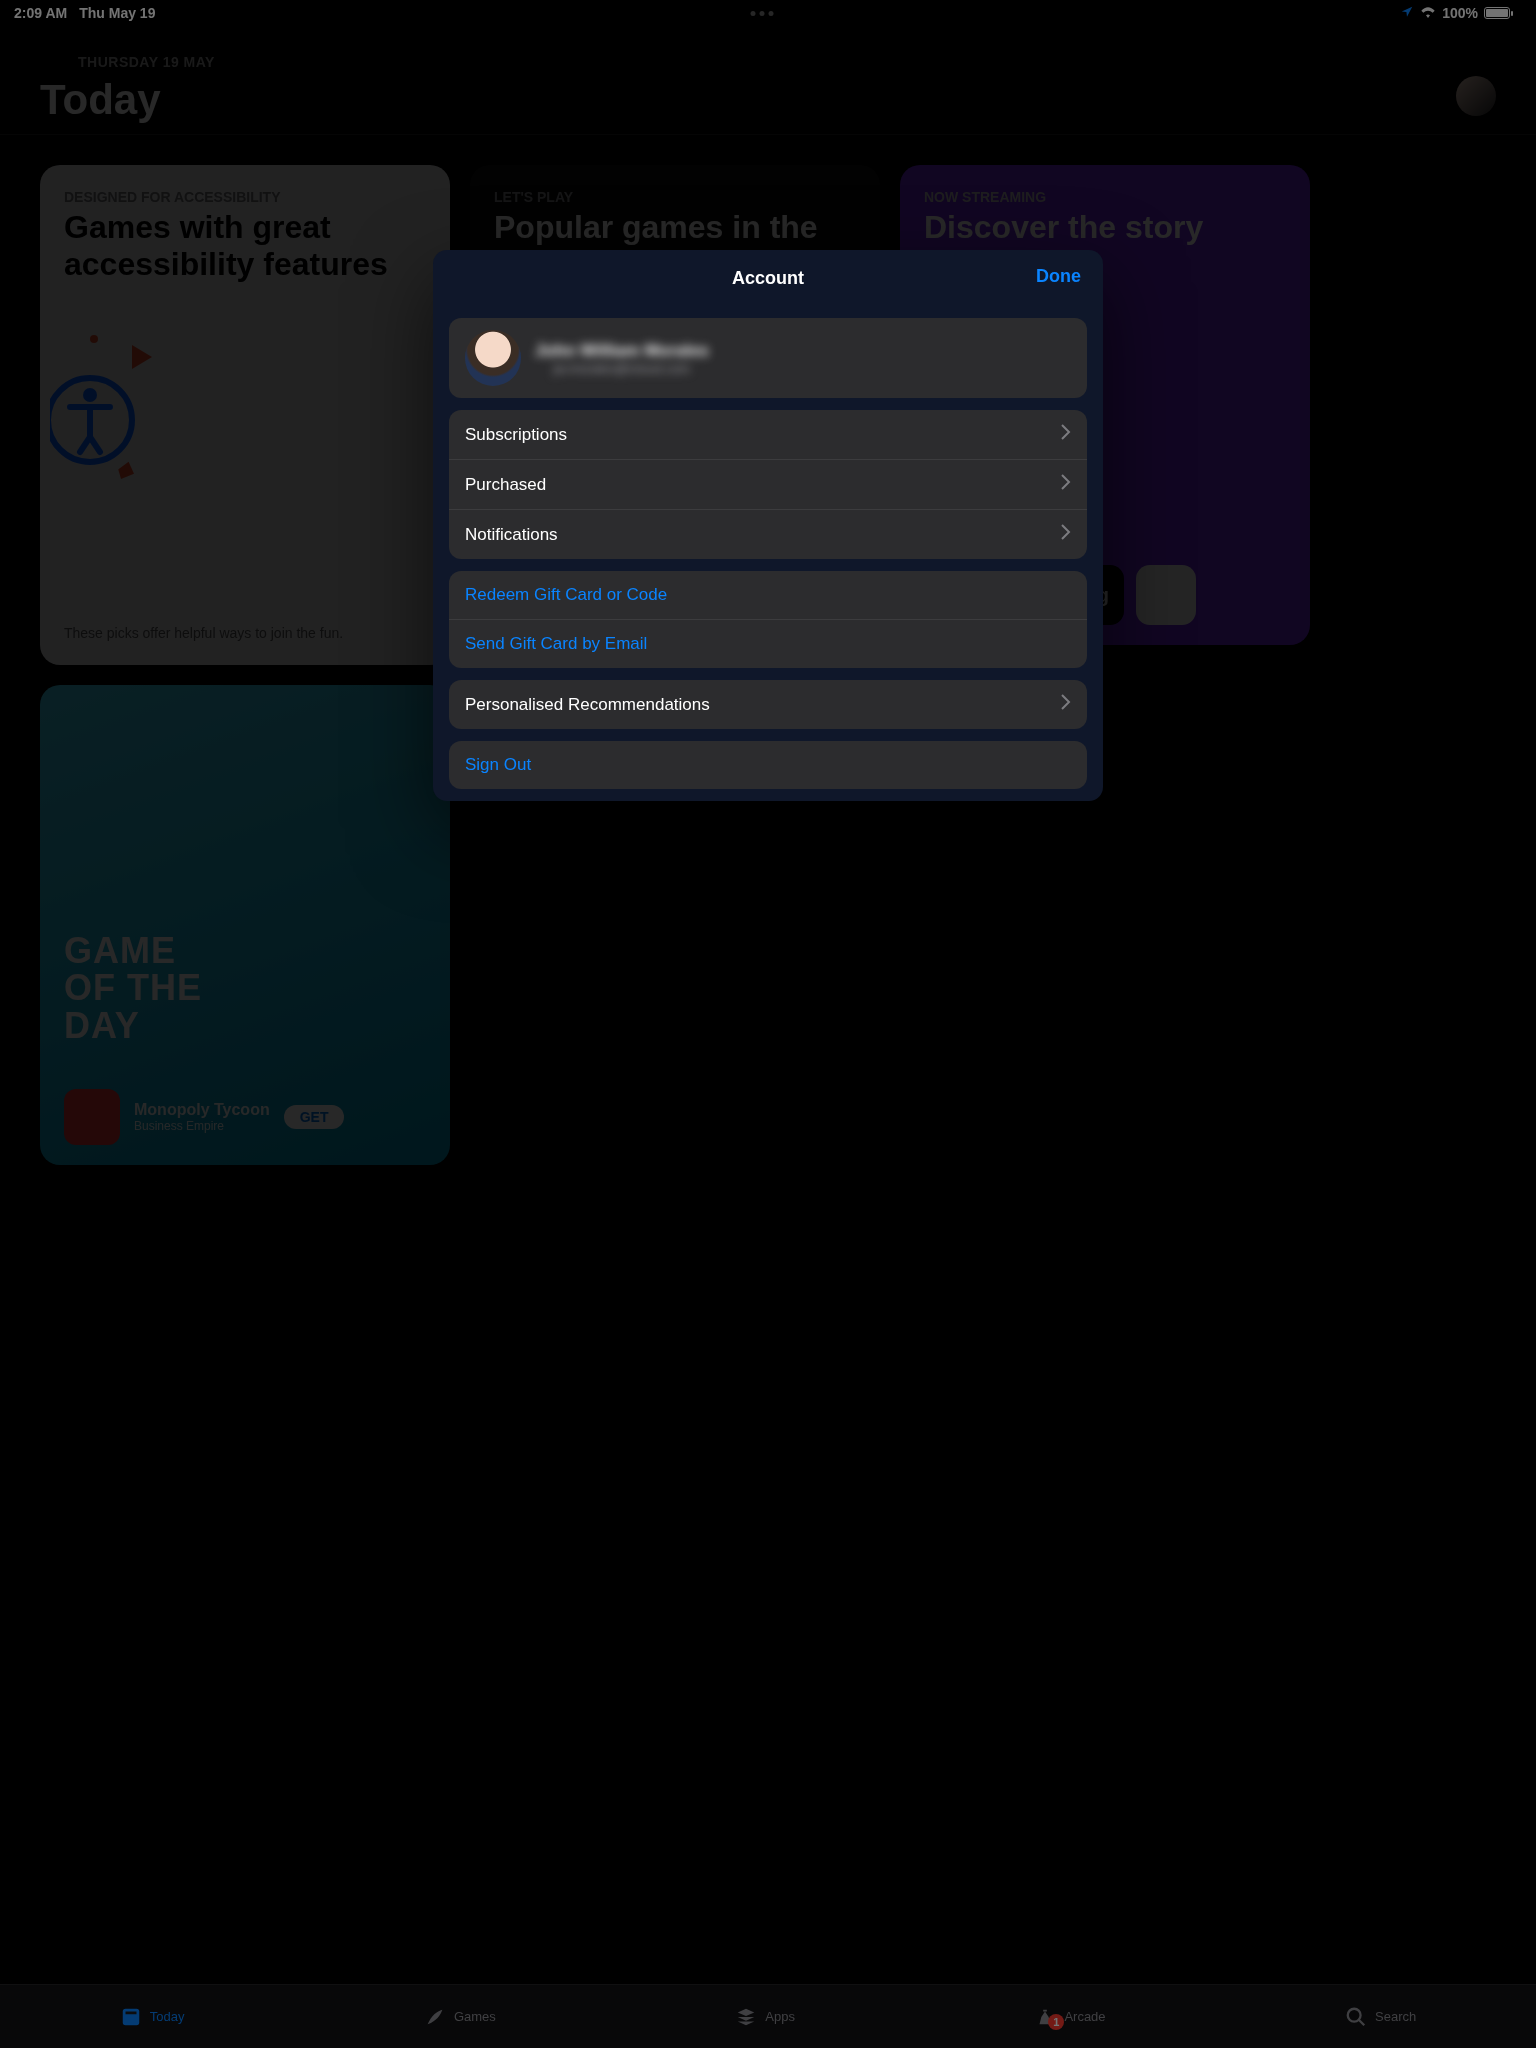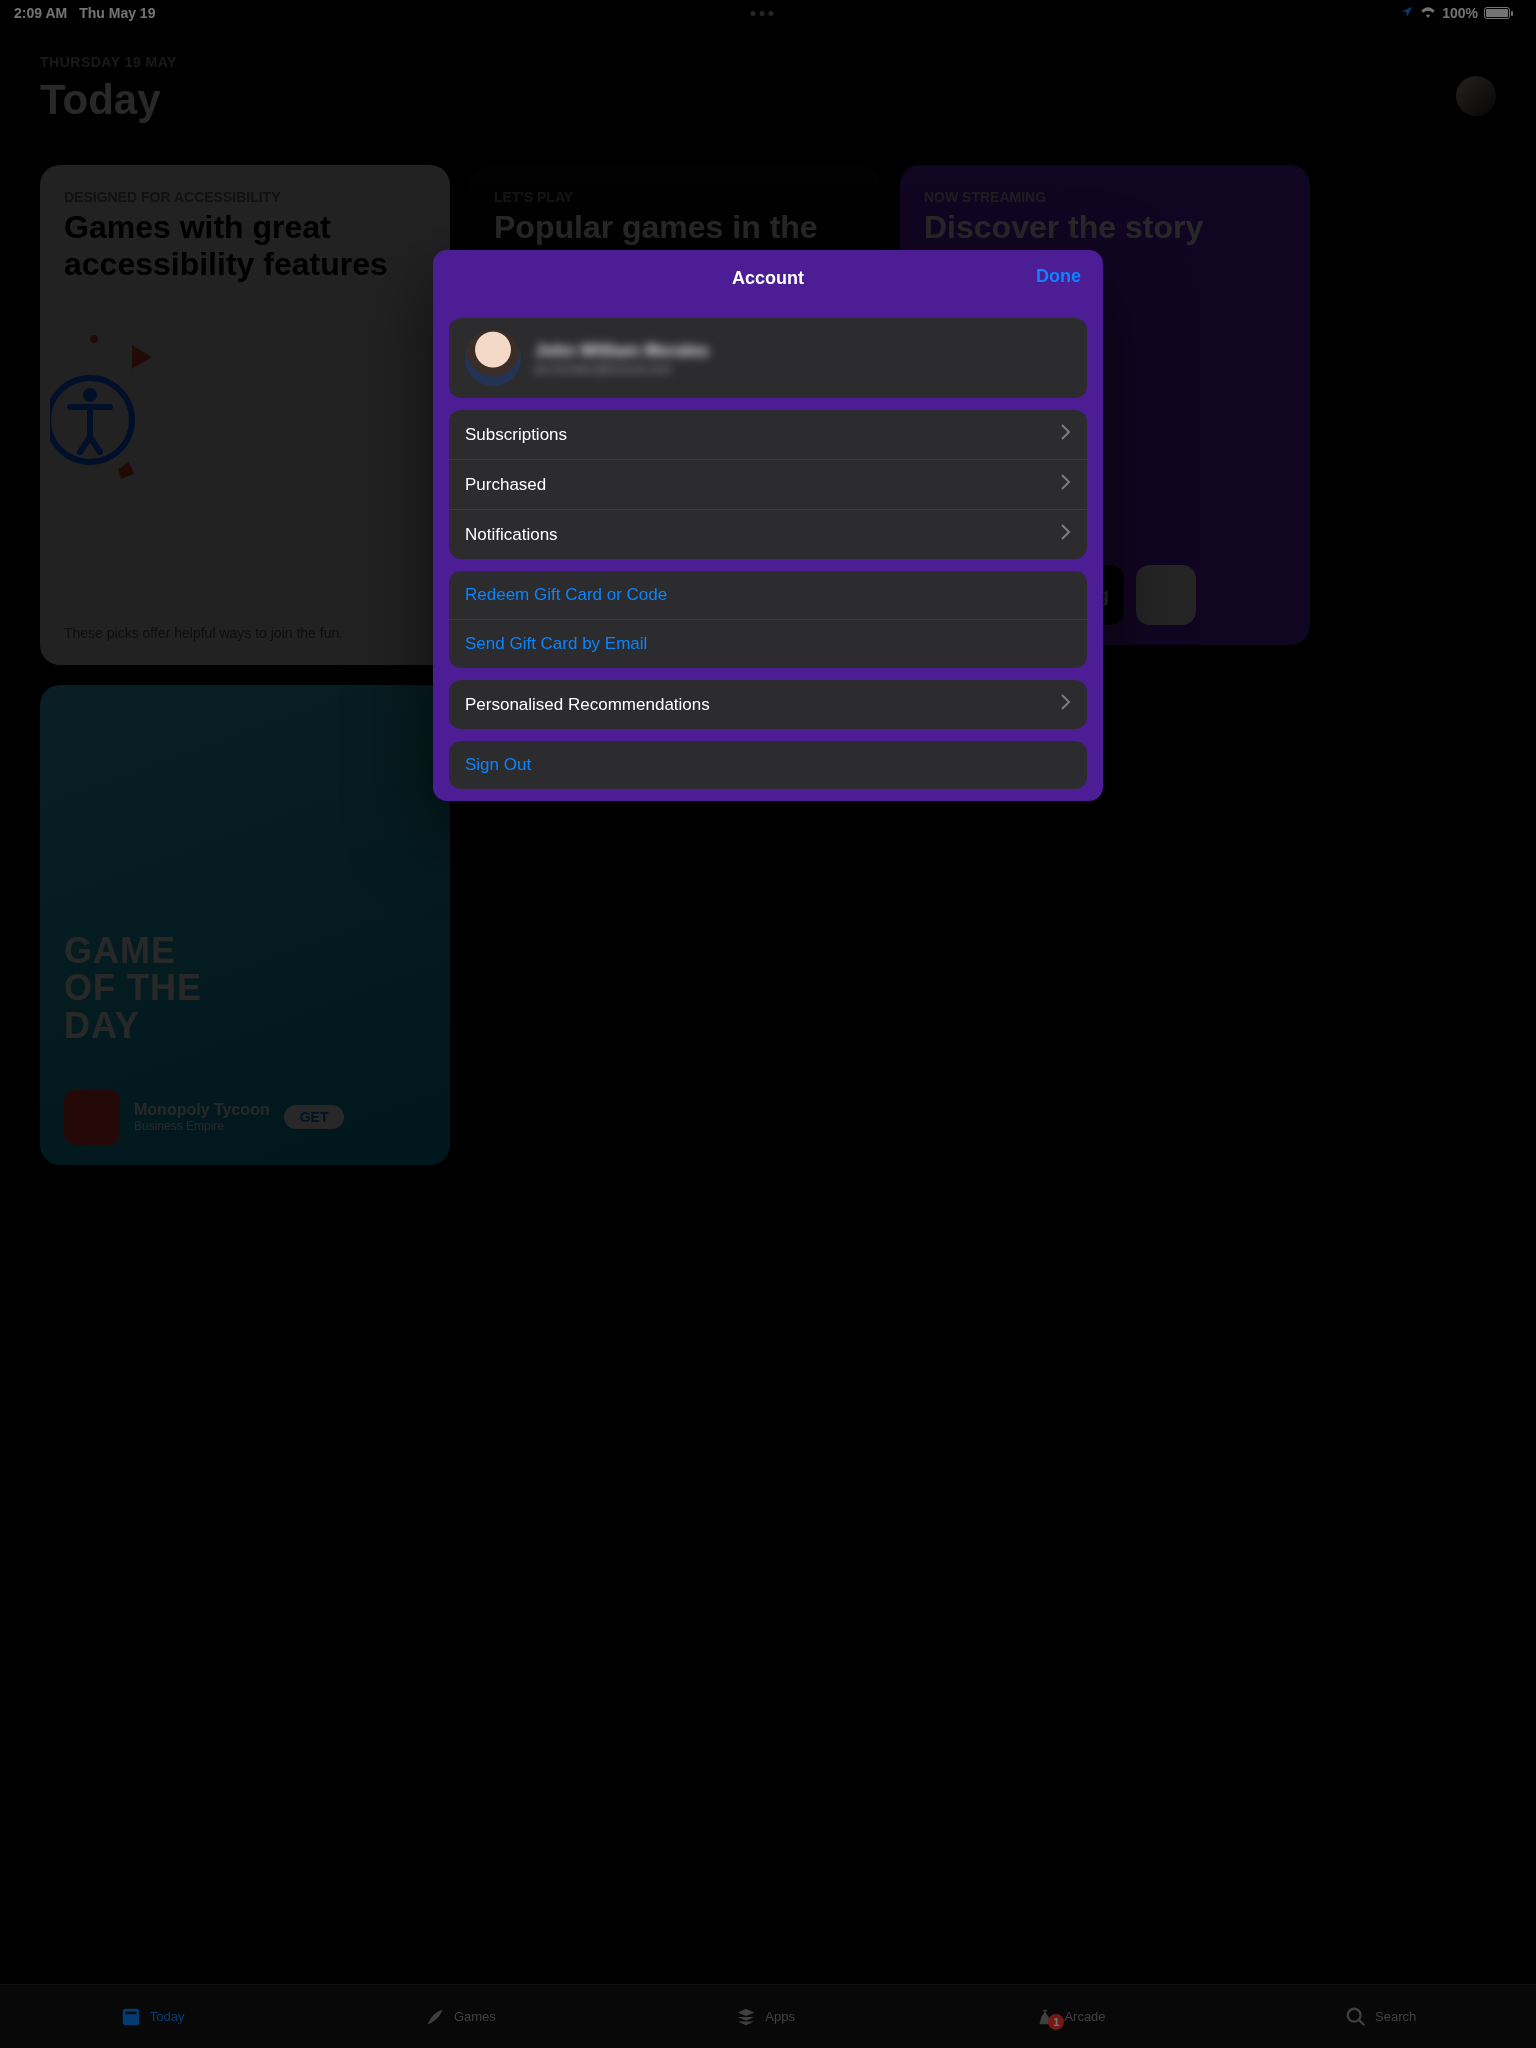--- a/index.html
+++ b/index.html
@@ -11,21 +11,21 @@
   .status-center{ position:absolute; left:50%; transform:translateX(-50%); display:flex; gap:4px; }
   .status-center span{ width:5px; height:5px; border-radius:50%; background:#555; }
   .status-right { display:flex; gap:6px; align-items:center; }
   .battery { width:26px; height:12px; border:1.5px solid #fff; border-radius:3px; position:relative; }
   .battery::after{ content:""; position:absolute; right:-4px; top:3px; width:2px; height:5px; background:#fff; border-radius:1px;}
   .battery .fill{ position:absolute; inset:1px; background:#fff; border-radius:1px; }
 
   
   .backdrop { position:absolute; inset:0; top:26px; filter:brightness(.35); }
   .page-head { padding:28px 40px 10px; border-bottom:1px solid #222; position:relative; }
-  .page-date { font-size:14px; font-weight:700; color:#a3a3a3; letter-spacing:.5px; }
+  .page-date { font-size:14px; font-weight:700; color:#a3a3a3; letter-spacing:.5px;margin-left:38px; }
   .page-title{ font-size:42px; font-weight:800; margin-top:6px; }
   .avatar-mini{ position:absolute; right:40px; top:50px; width:40px; height:40px; border-radius:50%; background:linear-gradient(135deg,#f4d4c4 0%,#2c2c2e 100%); }
 
   .cards { display:flex; gap:20px; padding:30px 40px 0; flex-wrap:wrap; }
   .card  { width:410px; height:500px; border-radius:20px; overflow:hidden; padding:24px; position:relative; }
   .card1 { background:#d8d8dc; color:#000; }
   .card1 .tag{ font-size:14px; font-weight:700; color:#6c6c70; }
   .card1 .headline{ font-size:32px; font-weight:700; margin-top:4px; line-height:1.15; }
   .card1 .foot{ position:absolute; bottom:24px; left:24px; right:24px; font-size:14px; color:#555; }
   .icon-access{ position:absolute; top:160px; left:10px; }
@@ -51,21 +51,21 @@
 
   
   .tab-bar{ position:absolute; bottom:0; left:0; right:0; height:64px; background:rgba(20,20,22,.92); display:flex; align-items:center; justify-content:space-around; font-size:13px; color:#8d8d93; border-top:1px solid rgba(255,255,255,.08);}
   .tab{ display:flex; align-items:center; gap:8px; }
   .tab.active{ color:#0a84ff; }
   .tab svg{ width:22px; height:22px; fill:currentColor; }
   .badge{ position:absolute; top:8px; margin-left:14px; width:16px; height:16px; border-radius:50%; background:#ff3b30; color:#fff; font-size:11px; font-weight:700; display:flex; align-items:center; justify-content:center; }
 
   
   .dim { position:absolute; inset:0; background:rgba(0,0,0,.55); }
-  .sheet{ position:absolute; left:50%; top:250px; transform:translateX(-50%); width:670px; background:#4c1d95; border-radius:14px; padding:0 0 12px; box-shadow:0 30px 80px rgba(0,0,0,.6); }
+  .sheet{ position:absolute; left:50%; top:250px; transform:translateX(-50%); width:670px; background:#0f172a; border-radius:14px; padding:0 0 12px; box-shadow:0 30px 80px rgba(0,0,0,.6);text-align:center; }
   .sheet-header{ position:relative; height:56px; display:flex; align-items:center; justify-content:center; }
   .sheet-title{ font-size:18px; font-weight:600; }
   .done-btn{ position:absolute; right:22px; top:16px; color:#0a84ff; font-size:18px; font-weight:600; }
 
   .group{ margin:12px 16px 0; background:#2c2c2e; border-radius:12px; overflow:hidden; }
   .row{ display:flex; align-items:center; padding:14px 16px; font-size:17px; position:relative; }
   .row + .row{ border-top:1px solid rgba(255,255,255,.08); }
   .row.link{ color:#0a84ff; }
   .chevron{ margin-left:auto; color:#7c7c80; }
   .chevron svg{ width:10px; height:16px; }

